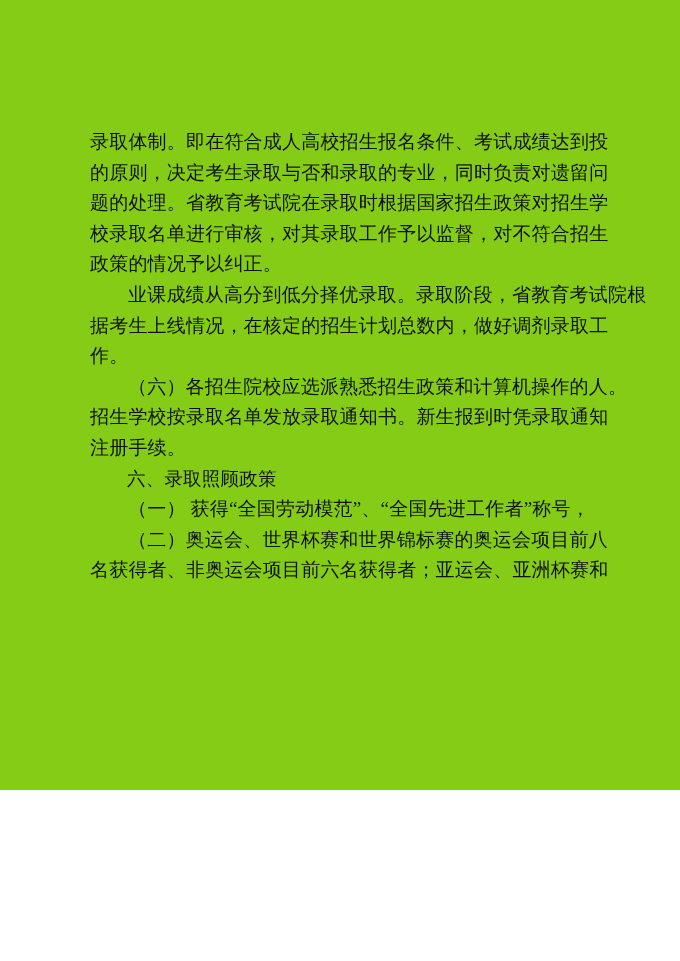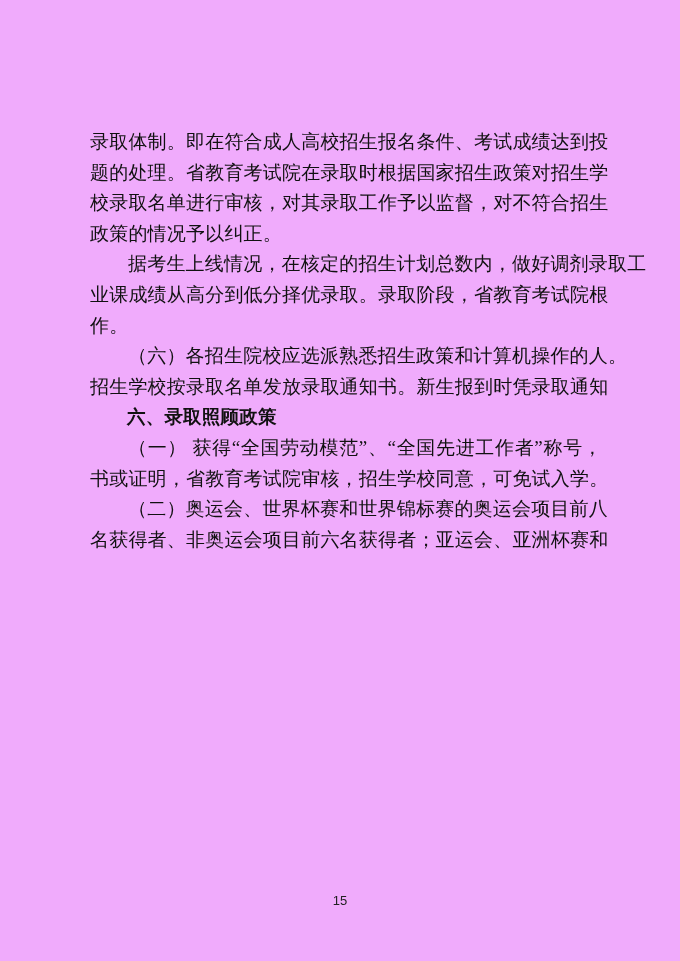--- a/index.html
+++ b/index.html
@@ -3,22 +3,22 @@
 <meta charset="utf-8">
 <style>
   html, body {
     margin: 0;
     padding: 0;
     background: #ffffff;
   }
   .page {
     position: relative;
     width: 680px;
-    height: 961px;
-    background: #f0abfc;
+    height: 790px;
+    background: #84cc16;
     overflow: hidden;
     font-family: "Liberation Serif", "DejaVu Serif", serif;
     color: #111111;
   }
   .content {
     position: absolute;
     left: 90px;
     top: 127px;
     width: 512px;
   }
@@ -35,21 +35,21 @@
     text-align-last: justify;
     letter-spacing: 0.2px;
   }
   .para .line:last-child {
     text-align-last: left;
   }
   .para.indent .line:first-child {
     text-indent: 2em;
   }
   .para.bold .line {
-    font-weight: bold;
+    font-weight: normal;
     font-family: "Liberation Sans", "DejaVu Sans", sans-serif;
     font-size: 18.5px;
   }
   .page-number {
     position: absolute;
     left: 0;
     right: 0;
     top: 893px;
     text-align: center;
     font-size: 13px;
@@ -57,39 +57,40 @@
     font-family: Liberation Sans, sans-serif;
   }
 </style>
 </head>
 <body>
 
 <div class="page">
   <div class="content" id="paragraphs">
       <div class="para">
         <div class="line">录取体制。即在符合成人高校招生报名条件、考试成绩达到投</div>
+        <div class="line">的原则，决定考生录取与否和录取的专业，同时负责对遗留问</div>
         <div class="line">题的处理。省教育考试院在录取时根据国家招生政策对招生学</div>
         <div class="line">校录取名单进行审核，对其录取工作予以监督，对不符合招生</div>
         <div class="line">政策的情况予以纠正。</div>
       </div>
       <div class="para indent">
+        <div class="line">业课成绩从高分到低分择优录取。录取阶段，省教育考试院根</div>
         <div class="line">据考生上线情况，在核定的招生计划总数内，做好调剂录取工</div>
-        <div class="line">业课成绩从高分到低分择优录取。录取阶段，省教育考试院根</div>
         <div class="line">作。</div>
       </div>
       <div class="para indent">
         <div class="line">（六）各招生院校应选派熟悉招生政策和计算机操作的人。</div>
         <div class="line">招生学校按录取名单发放录取通知书。新生报到时凭录取通知</div>
+        <div class="line">注册手续。</div>
       </div>
       <div class="para indent bold">
         <div class="line">六、录取照顾政策</div>
       </div>
       <div class="para indent">
         <div class="line">（一） 获得“全国劳动模范”、“全国先进工作者”称号，</div>
-        <div class="line">书或证明，省教育考试院审核，招生学校同意，可免试入学。</div>
       </div>
       <div class="para indent">
         <div class="line">（二）奥运会、世界杯赛和世界锦标赛的奥运会项目前八</div>
         <div class="line">名获得者、非奥运会项目前六名获得者；亚运会、亚洲杯赛和</div>
       </div>
     </div>
   <div class="page-number">15</div>
 </div>
 
 </body></html>

